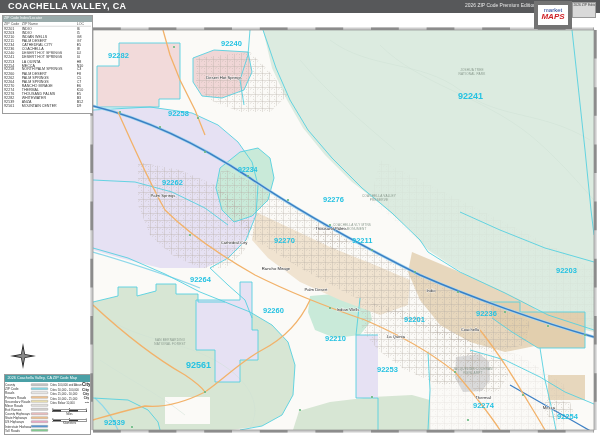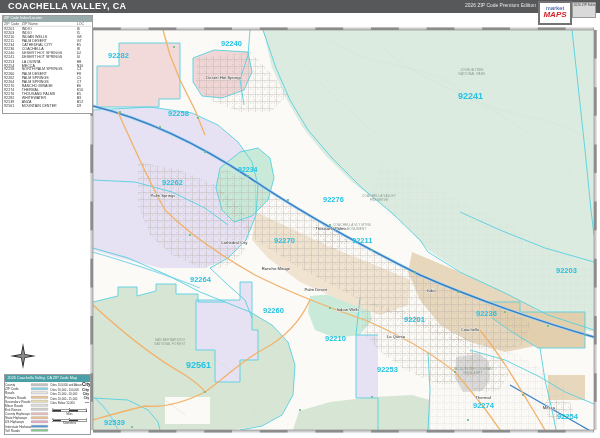--- a/index.html
+++ b/index.html
@@ -5,21 +5,21 @@
   html,body{margin:0;padding:0;background:#fff;}
   body{width:600px;height:438px;position:relative;overflow:hidden;
        font-family:"Liberation Sans",sans-serif;-webkit-font-smoothing:antialiased;}
   
   .titlebar{position:absolute;left:0;top:0;width:600px;height:13px;background:#57585a;z-index:30;}
   .titlebar .maintitle{position:absolute;left:8px;top:1px;color:#fff;font-weight:bold;
        font-size:9px;letter-spacing:.4px;white-space:nowrap;}
   .titlebar .edition{position:absolute;right:64px;top:3px;transform:scale(.55);transform-origin:100% 0;
        color:#e8e8e8;font-size:9px;white-space:nowrap;}
   .logo{position:absolute;right:28px;top:1px;width:30px;height:20px;background:#fff;
-       border:2px solid #737373;z-index:31;text-align:center;line-height:1;}
+       border:4px solid #737373;z-index:31;text-align:center;line-height:1;}
   .logo .l1{display:block;font-size:6px;color:#1c3f93;margin-top:2px;}
   .logo .l2{display:block;font-size:8px;font-weight:bold;font-style:italic;color:#cf2128;}
   .logobadge{position:absolute;right:4px;top:2px;width:22px;height:14px;background:#d9d9d9;
        border:1px solid #9a9a9a;z-index:31;overflow:hidden;}
   .logobadge span{display:block;font-size:8px;color:#444;transform:scale(.42);transform-origin:0 0;
        white-space:nowrap;padding:1px;}
   
   .zipindex{position:absolute;left:2px;top:15px;width:89px;height:97px;background:#fff;
        border:1px solid #9c9c9c;z-index:20;overflow:hidden;}
   .zipindex .zhead-bar{height:6px;background:#9aabab;color:#fff;overflow:hidden;}

